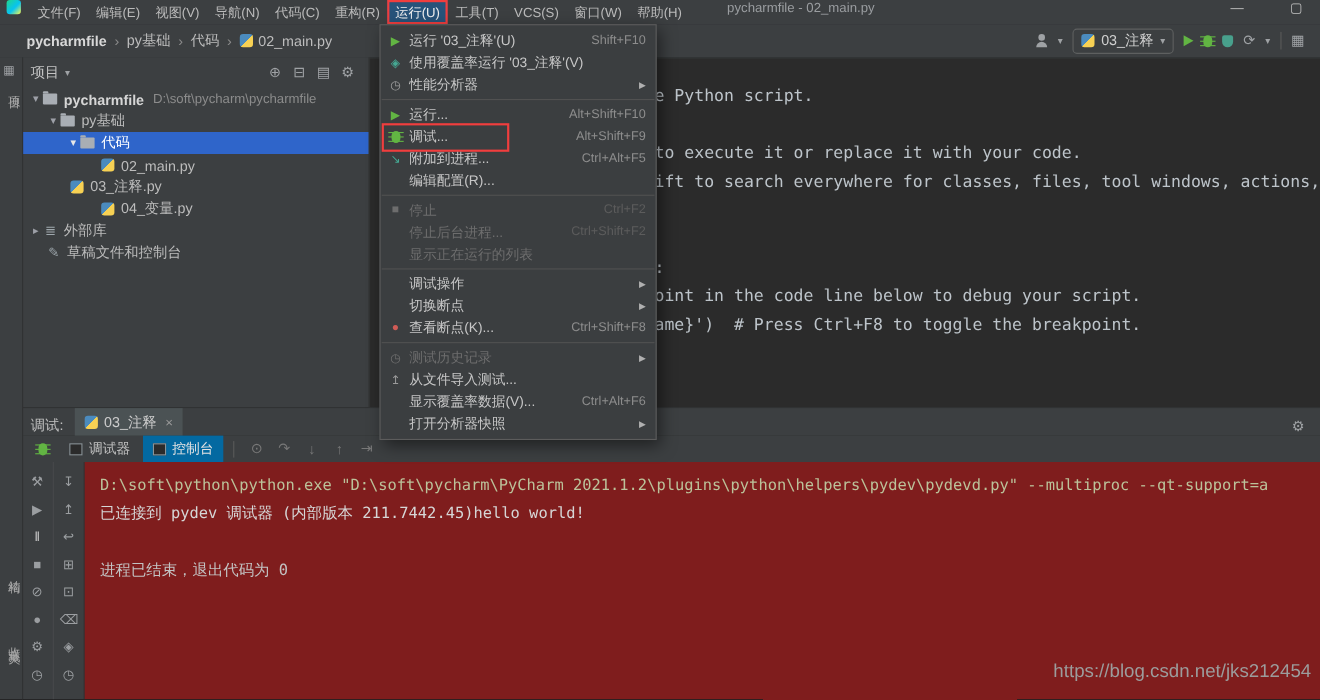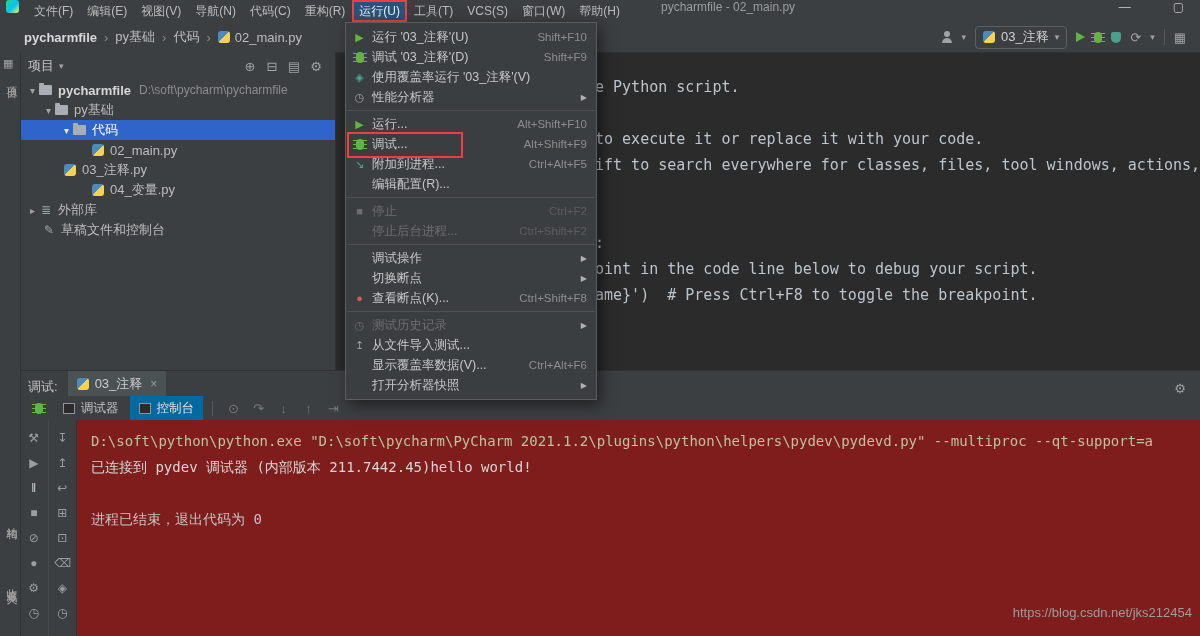--- a/index.html
+++ b/index.html
@@ -99,21 +99,21 @@
   .dbg-stripe{position:absolute;left:0;top:50px;width:56px;bottom:0;background:#3c3f41;border-right:1px solid #303233;display:flex}
   .col{width:28px;display:flex;flex-direction:column;align-items:center;padding-top:10px;gap:9px}
   .col + .col{border-left:1px solid #46494b}
   .s-ic{width:16px;height:16px;line-height:16px;text-align:center;font-size:12px;color:#9b9ea1}
   .console{position:absolute;left:57px;top:50px;right:0;bottom:0;background:#7f1d1d;
            font-family:"DejaVu Sans Mono",monospace;font-size:14px;padding:8px 0 0 14px;overflow:hidden}
   .c-line{line-height:26px;white-space:pre;overflow:hidden}
   .c1{color:#bcc29a}.c2{color:#d6d6d6}.c3{color:#c3c3c3}
   .gap{height:26px}
 
-  .watermark{position:absolute;right:8px;bottom:16px;color:#9c9c9c;font-size:13px;z-index:50}
+  .watermark{position:absolute;right:8px;bottom:16px;color:#9c9c9c;font-size:17px;z-index:50}
 </style>
 </head>
 <body>
 
 <div id="app">
 
   <div class="titlebar">
     <span class="app-icon"></span>
     <span class="mb-item">文件(F)</span>
     <span class="mb-item">编辑(E)</span>
@@ -228,27 +228,20 @@
     <span class="ed-line" style="top:234px">ame}')  # Press Ctrl+F8 to toggle the breakpoint.</span>
   </div>
 
   <div class="menu-pop">
     <div class="mi">
       <span class="ic green">▶</span>
       <span>运行 '03_注释'(U)</span>
       <span class="sc">Shift+F10</span>
     </div>
     <div class="mi">
-      <span class="ic">
-          <span class="bug"></span>
-        </span>
-      <span>调试 '03_注释'(D)</span>
-      <span class="sc">Shift+F9</span>
-    </div>
-    <div class="mi">
       <span class="ic teal">◈</span>
       <span>使用覆盖率运行 '03_注释'(V)</span>
     </div>
     <div class="mi">
       <span class="ic gray">◷</span>
       <span>性能分析器</span>
       <span class="sub">▶</span>
     </div>
     <div class="msep"></div>
     <div class="mi">
@@ -276,20 +269,24 @@
     <div class="msep"></div>
     <div class="mi dis">
       <span class="ic">■</span>
       <span>停止</span>
       <span class="sc">Ctrl+F2</span>
     </div>
     <div class="mi dis">
       <span class="ic"></span>
       <span>停止后台进程...</span>
       <span class="sc">Ctrl+Shift+F2</span>
+    </div>
+    <div class="mi dis">
+      <span class="ic"></span>
+      <span>显示正在运行的列表</span>
     </div>
     <div class="msep"></div>
     <div class="mi">
       <span class="ic"></span>
       <span>调试操作</span>
       <span class="sub">▶</span>
     </div>
     <div class="mi">
       <span class="ic"></span>
       <span>切换断点</span>

